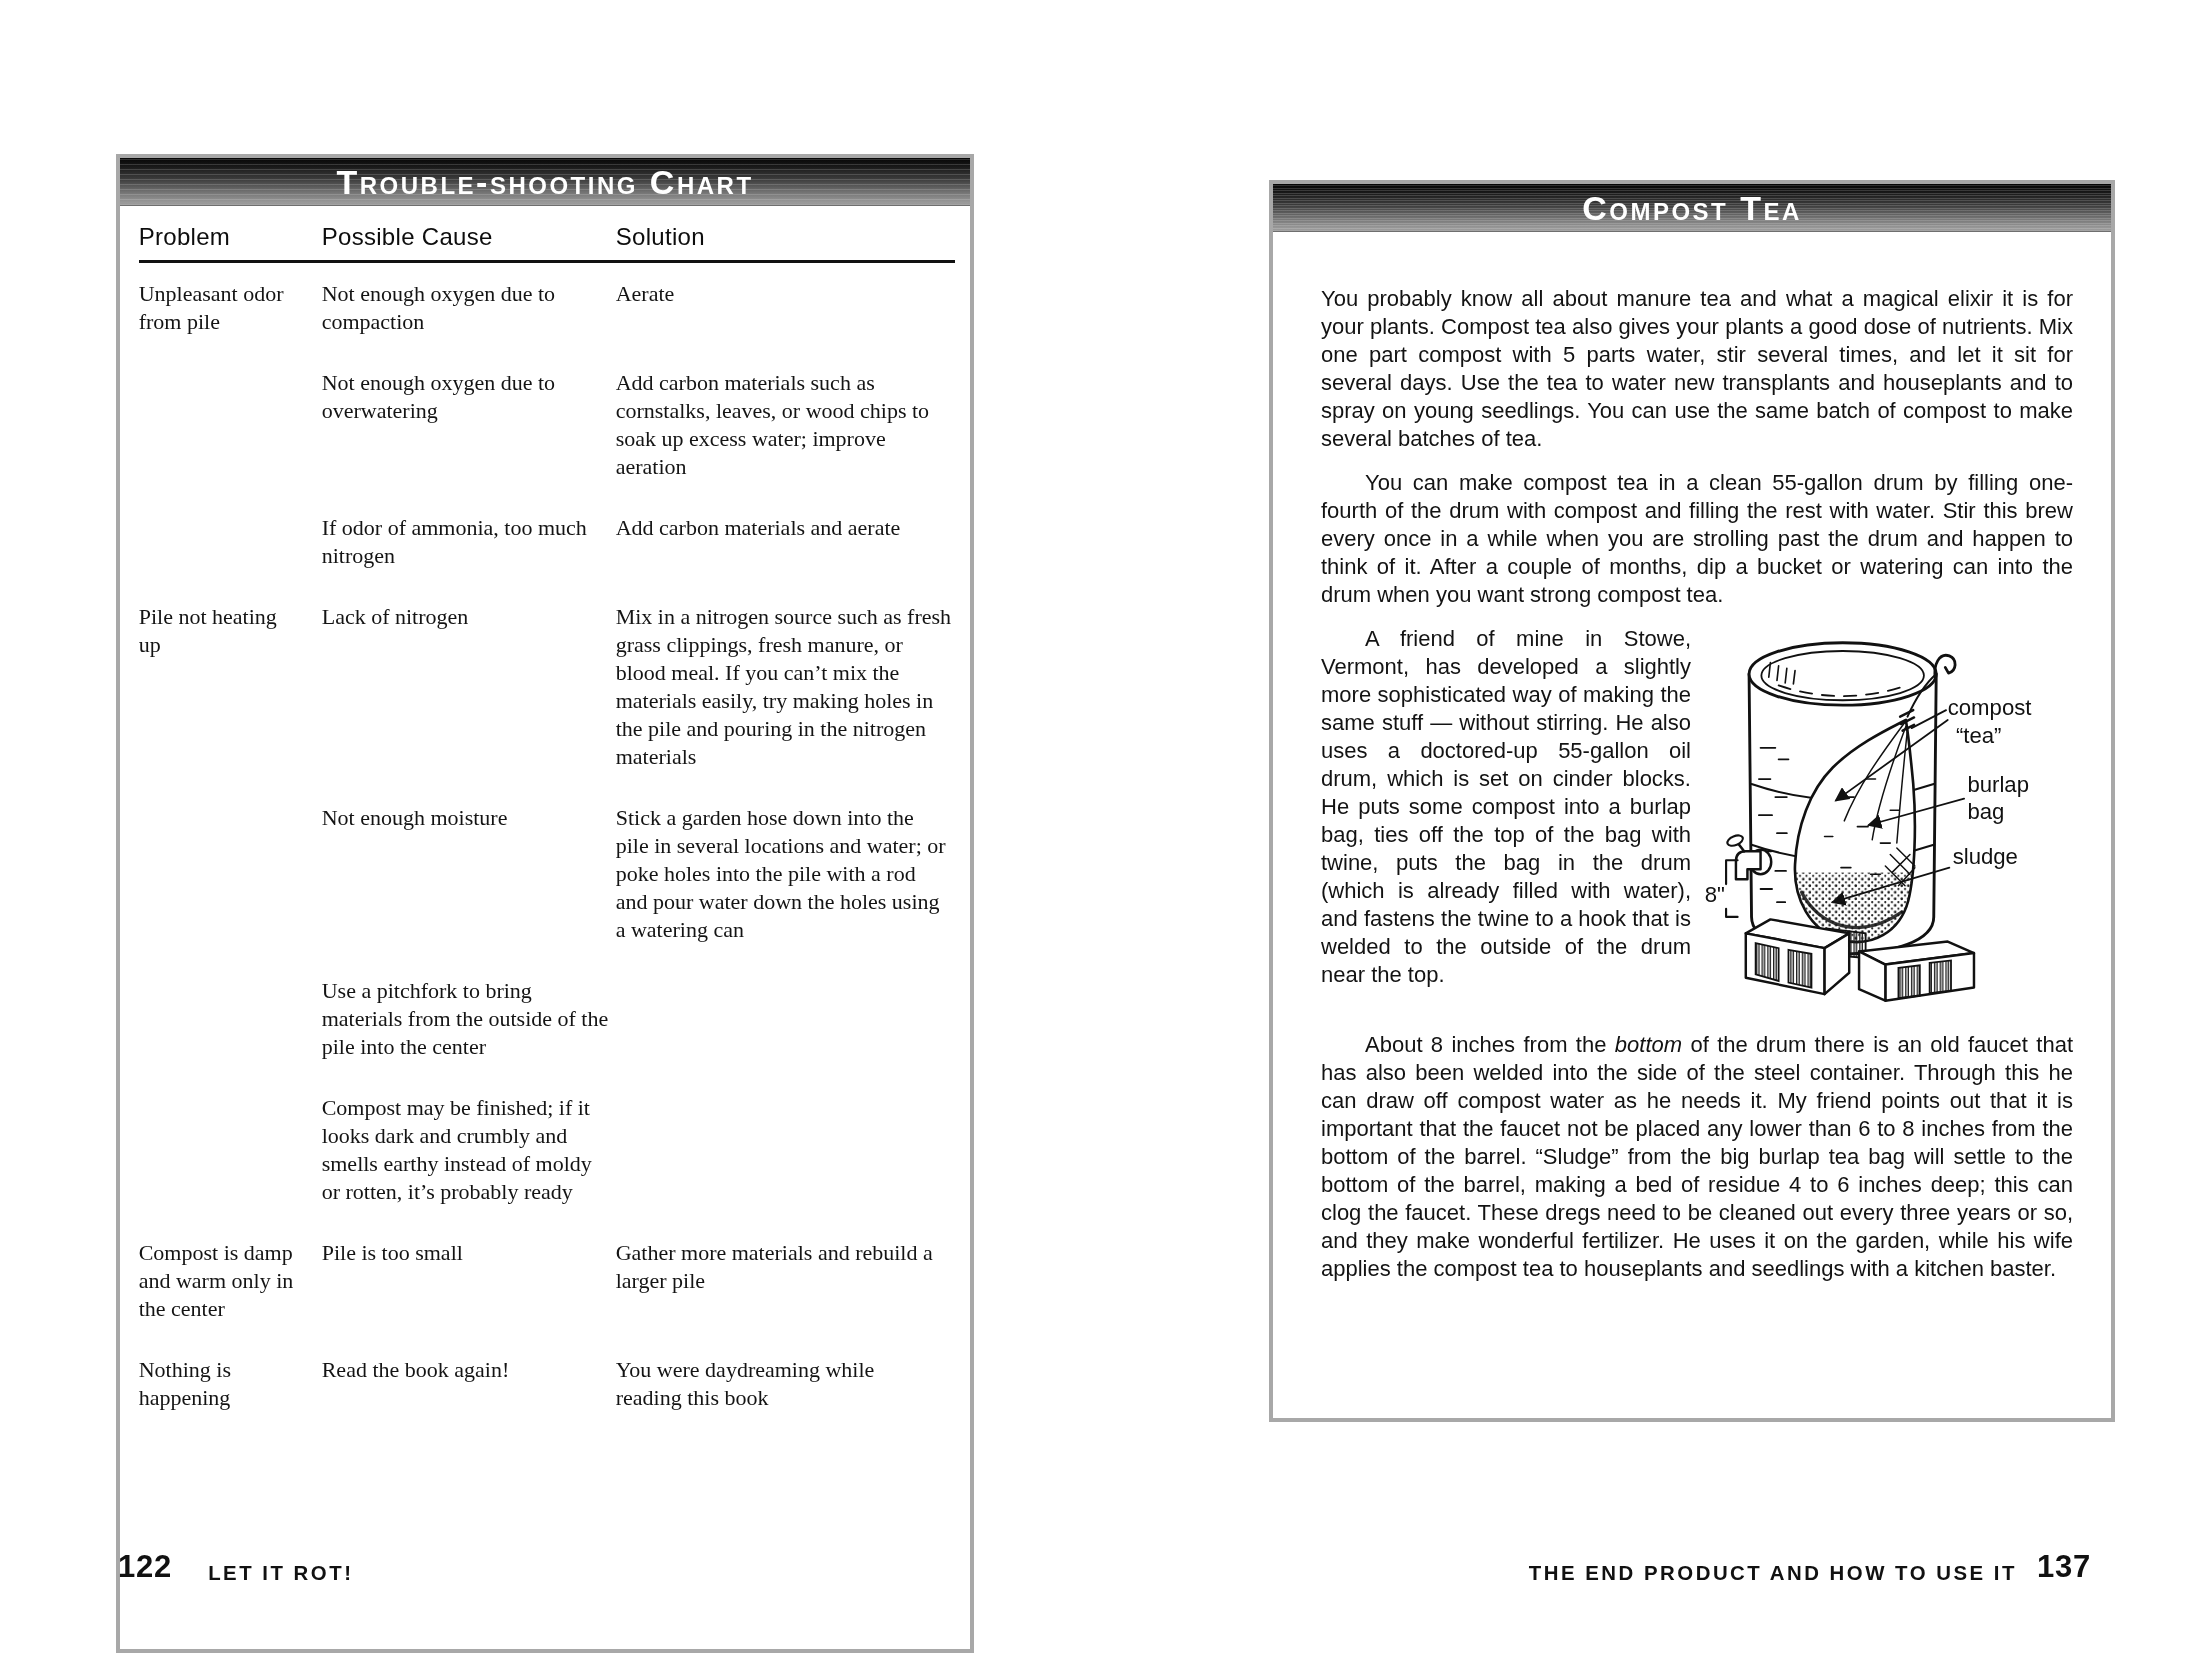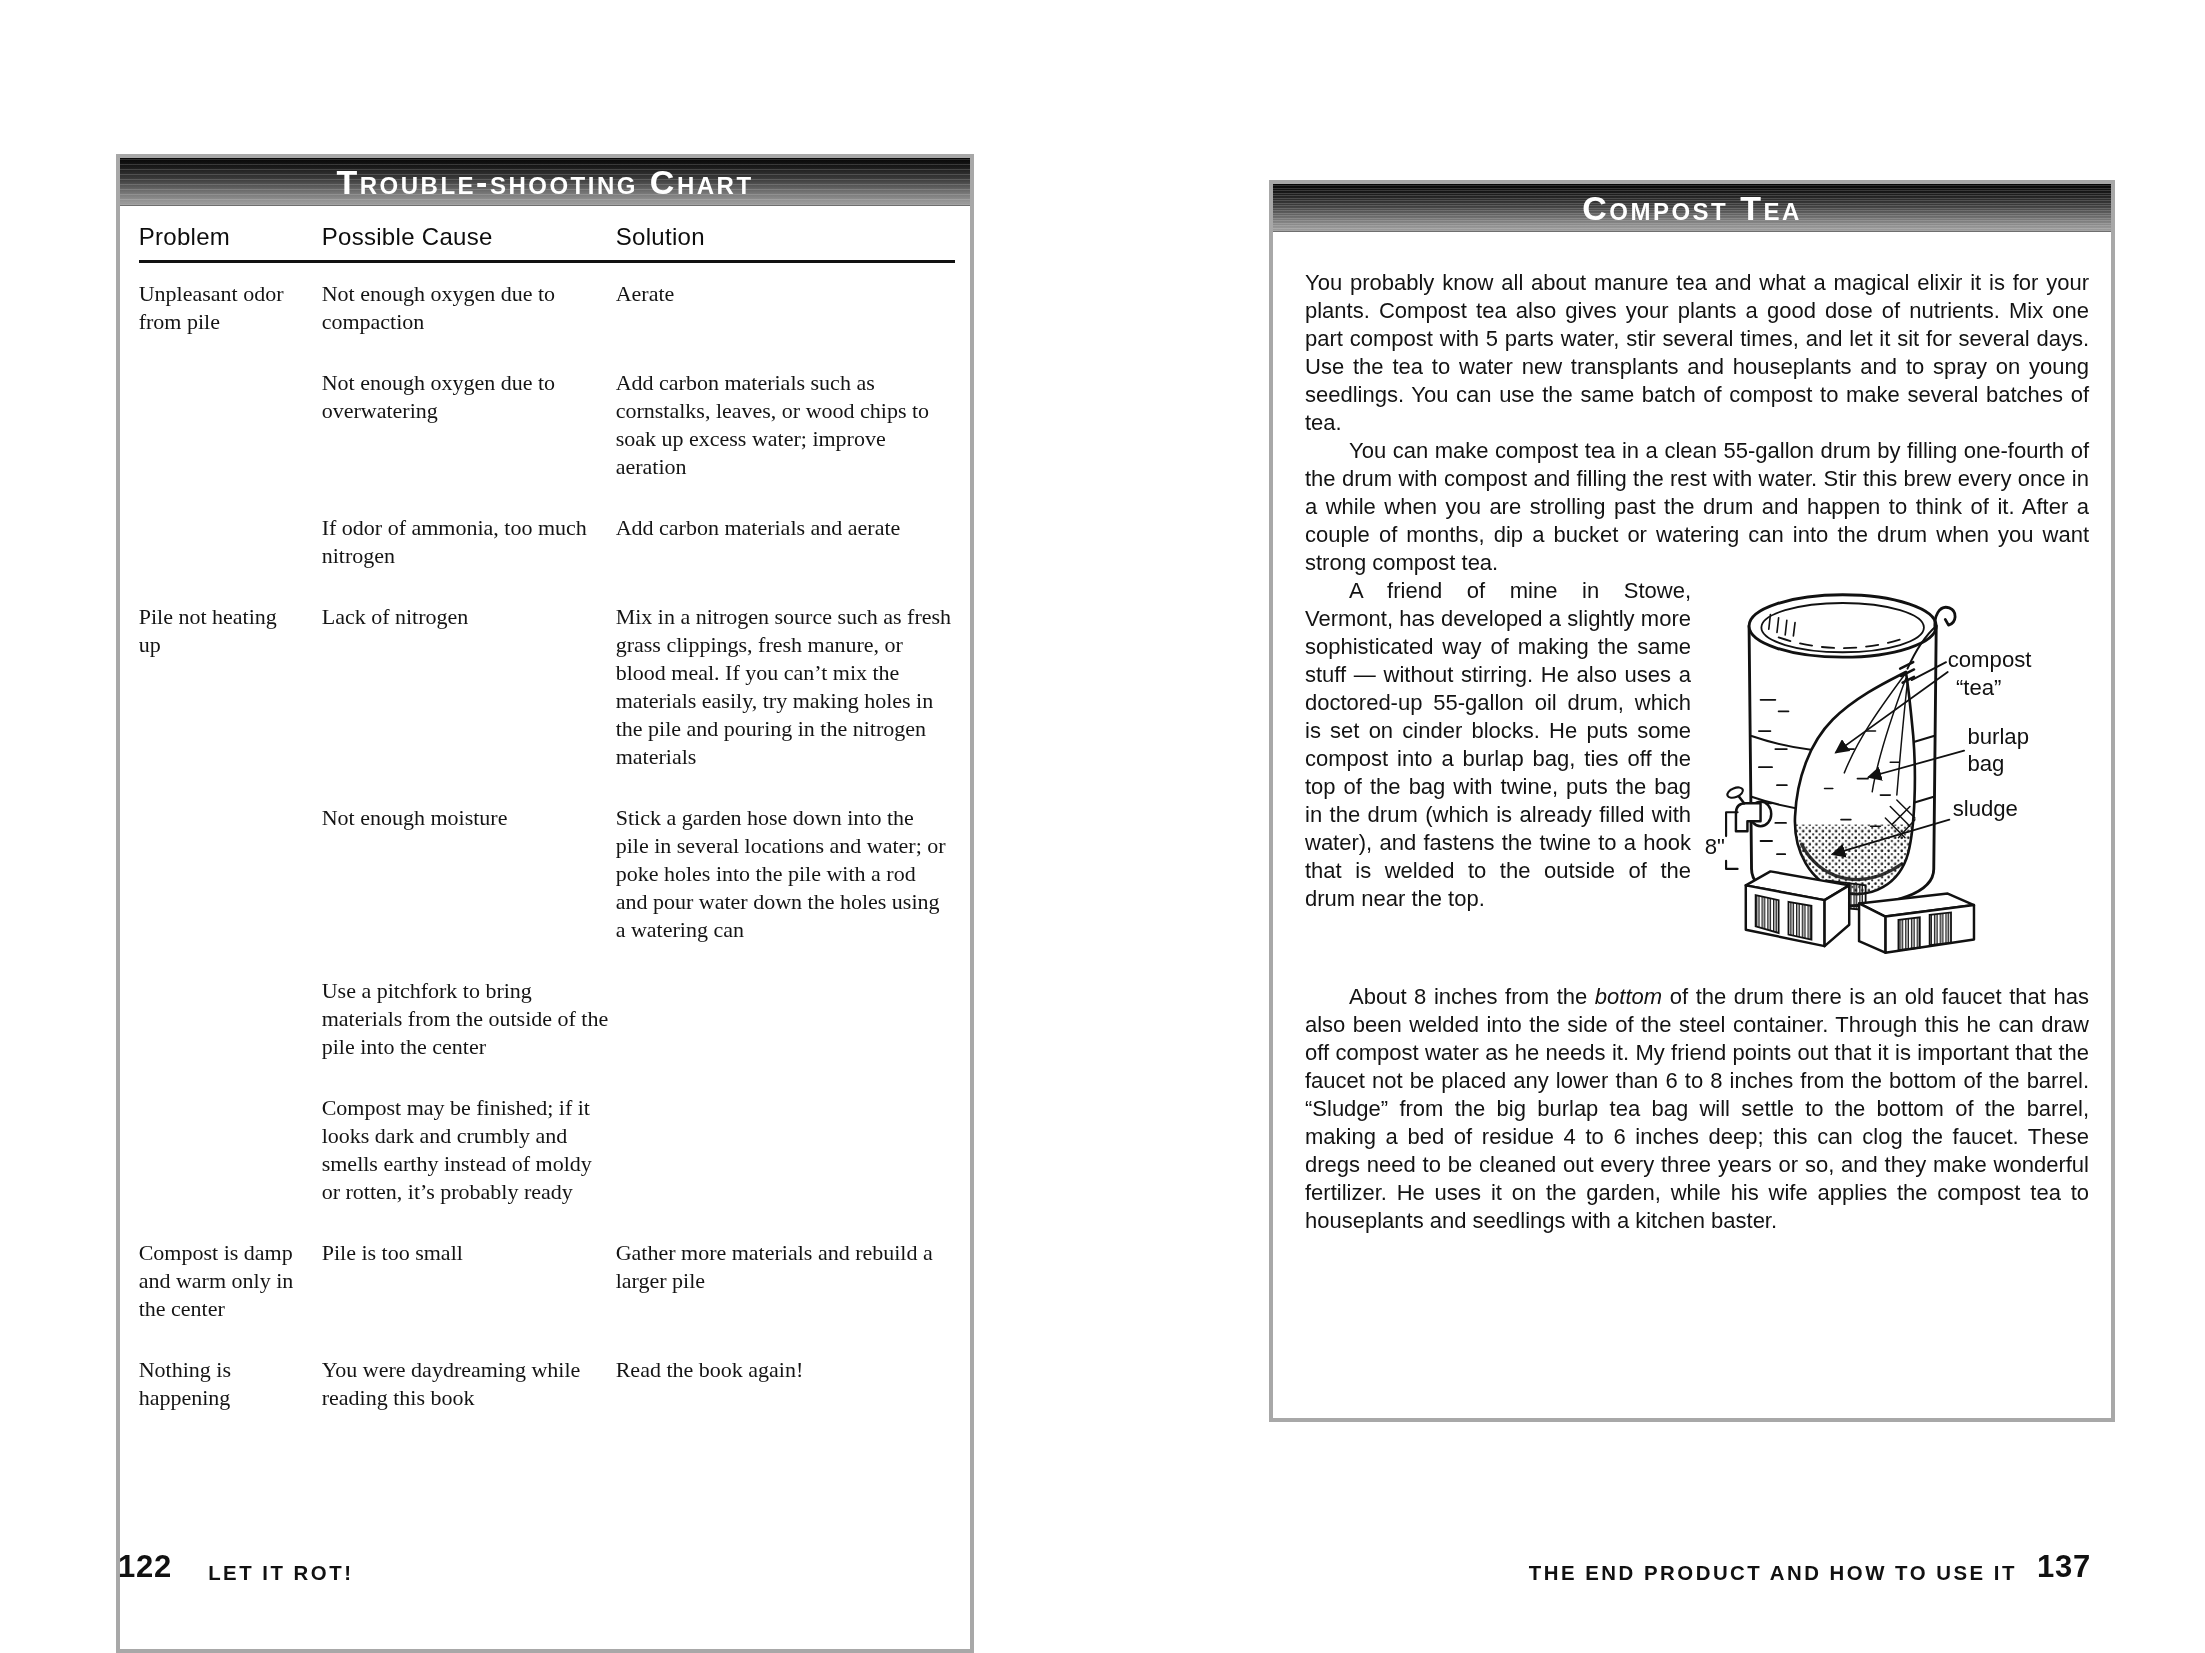--- a/index.html
+++ b/index.html
@@ -36,21 +36,21 @@
   .ts-cell{
     font-family:"Liberation Serif","DejaVu Serif",serif;
     font-size:22px;line-height:28px;color:#141414;padding-right:18.7px;
   }
   .ts-cell.sol{padding-right:3.4px;}
   
   .rp-body{
     padding:37px 22px 0 32px;
     font-size:22px;line-height:28px;text-align:justify;color:#131313;
   }
-  .rp-body p{margin:0;text-indent:44px;}
+  .rp-body p{margin:16px;text-indent:44px;}
   .rp-body p.first{text-indent:0;}
   .rp-body p.after-fig{clear:both;margin-top:25.4px;}
   figure.drum-fig{
     float:right;width:386px;height:394px;margin:3.4px 0 8.5px 12px;padding:0;
   }
   
   .footer{position:absolute;top:1549px;display:flex;align-items:flex-end;}
   #footer-left{left:118px;}
   #footer-right{right:114px;}
   .pgnum{font-weight:700;font-size:31px;letter-spacing:0.8px;color:#111;}
@@ -110,22 +110,22 @@
         <div class="ts-cell ">Compost may be finished; if it looks dark and crumbly and smells earthy instead of moldy or rotten, it’s probably ready</div>
         <div class="ts-cell sol"></div>
       </div>
       <div class="ts-row">
         <div class="ts-cell ">Compost is damp and warm only in the center</div>
         <div class="ts-cell ">Pile is too small</div>
         <div class="ts-cell sol">Gather more materials and rebuild a larger pile</div>
       </div>
       <div class="ts-row">
         <div class="ts-cell ">Nothing is happening</div>
+        <div class="ts-cell sol">Read the book again!</div>
         <div class="ts-cell ">You were daydreaming while reading this book</div>
-        <div class="ts-cell sol">Read the book again!</div>
       </div>
     </div>
 </div>
 
 <div class="page" id="right-page">
   <div class="title-bar">
     <span class="t">Compost Tea</span>
   </div>
   <div class="rp-body">
     <p class="first"><span>You probably know all about manure tea and what a magical elixir it is for your plants. Compost tea also gives your plants a good dose of nutrients. Mix one part compost with 5 parts water, stir several times, and let it sit for several days. Use the tea to water new transplants and houseplants and to spray on young seedlings. You can use the same batch of compost to make several batches of tea.</span></p>

